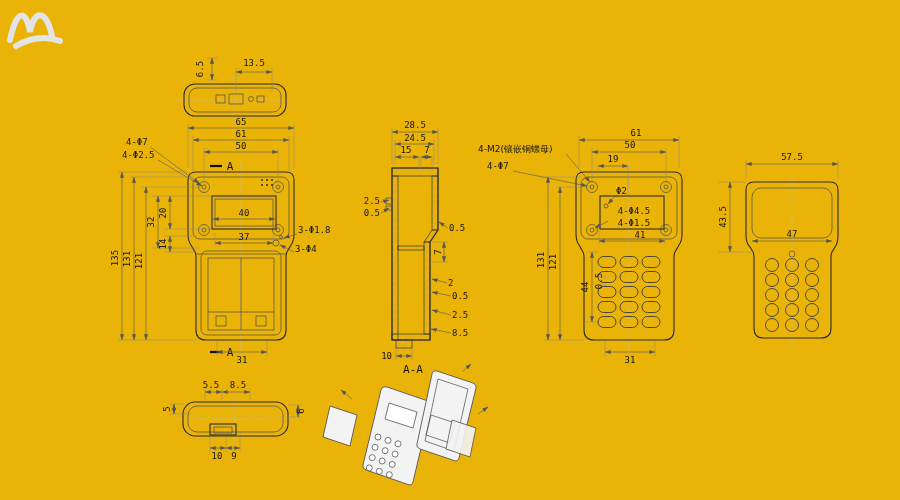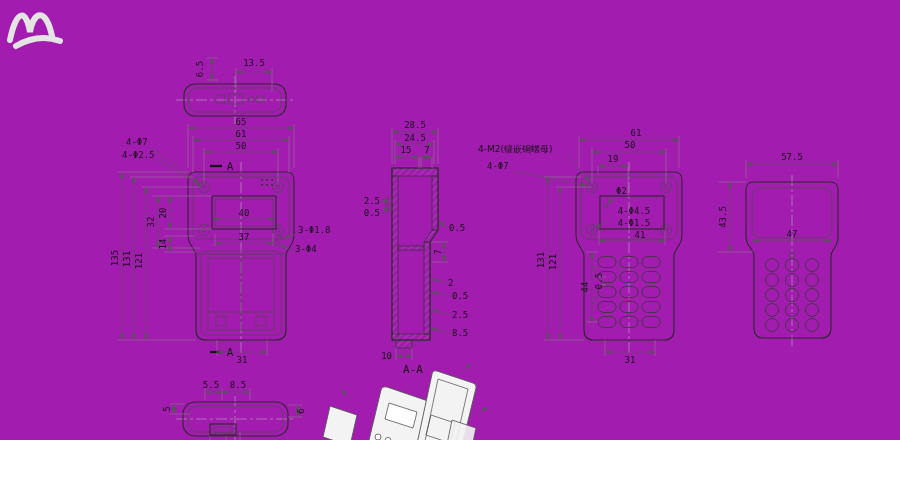--- a/index.html
+++ b/index.html
@@ -1,16 +1,16 @@
 <!DOCTYPE html>
 <html><head>
 <meta charset="utf-8">
 <style>
   html,body{margin:0;padding:0;background:#fff;}
-  .stage{position:relative;width:900px;height:440px;background:#a21caf;overflow:hidden;
+  .stage{position:relative;width:900px;height:500px;background:#eab308;overflow:hidden;
          font-family:"DejaVu Sans","Liberation Sans",sans-serif;}
   svg text{user-select:none;}
   .ol{fill:none;stroke:#2b2b2b;stroke-width:1.1;}
   .ol2{fill:none;stroke:#4a4a4a;stroke-width:0.7;}
   .dl{stroke:#555;stroke-width:0.6;fill:none;}
   .xl{stroke:#8a8a8a;stroke-width:0.5;fill:none;}
   .cl{stroke:#bdbdbd;stroke-width:0.55;fill:none;stroke-dasharray:11 3 3 3;}
   .sec{stroke:#111;stroke-width:2.2;fill:none;}
   .dim{font:9px "DejaVu Sans Mono","Liberation Mono",monospace;fill:#151515;text-anchor:middle;}
   .dimc{font:9px "DejaVu Sans","Liberation Sans",sans-serif;fill:#151515;text-anchor:middle;}

